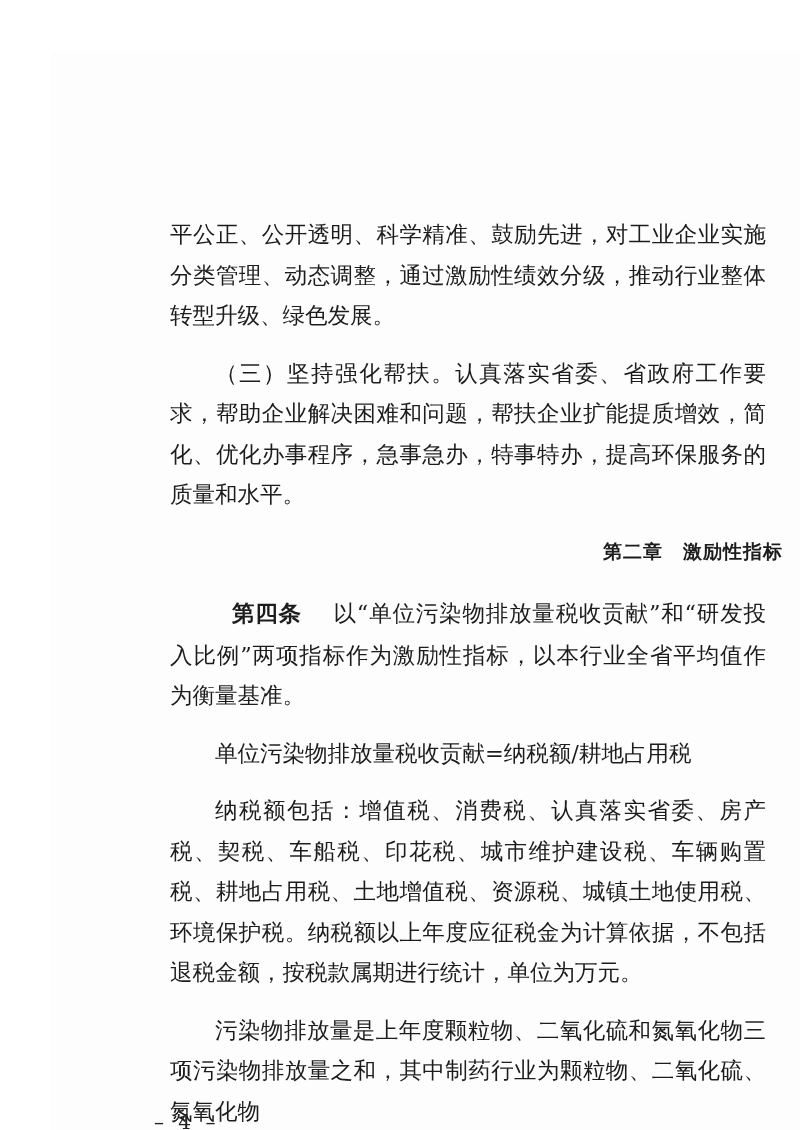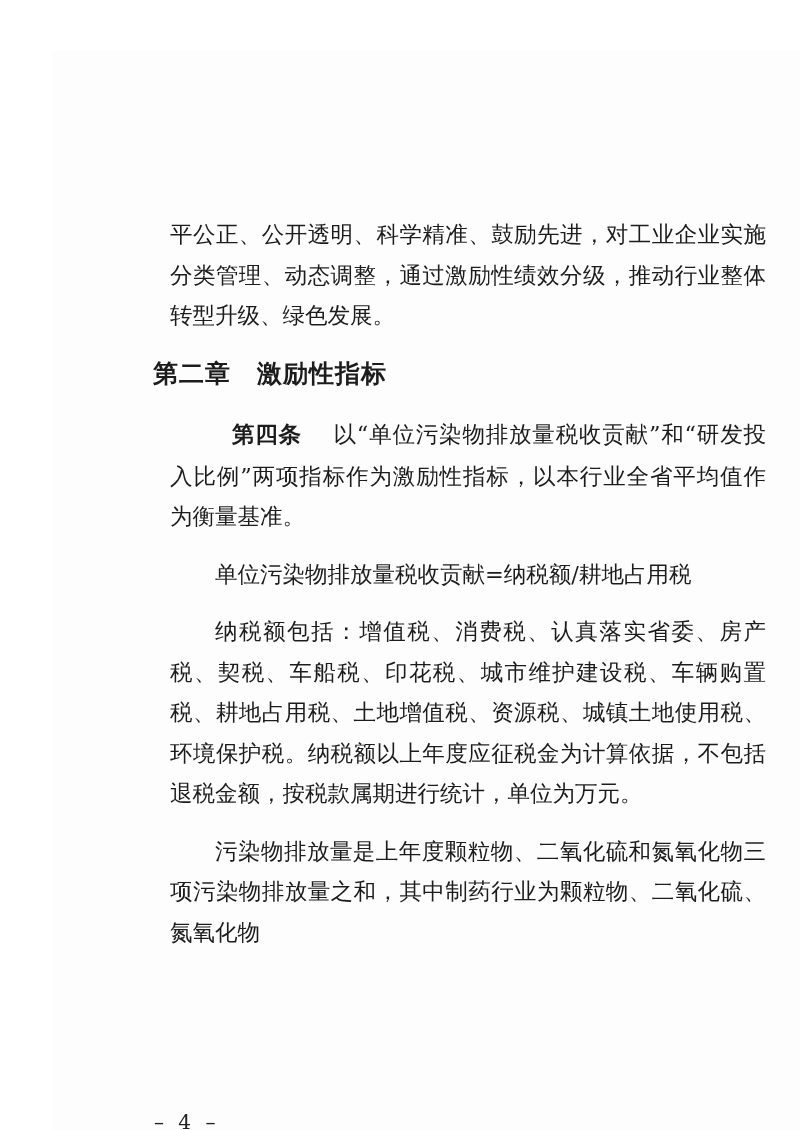--- a/index.html
+++ b/index.html
@@ -31,43 +31,44 @@
   .para.no-indent { text-indent: 0; }
   .para.tax-para { margin-top: 6px; }
   .article-label {
     font-family: Liberation Serif, serif;
     font-weight: bold;
     margin-right: 0.65em;
   }
   .chapter-heading {
     font-family: "Liberation Sans", "DejaVu Sans", sans-serif;
     font-weight: bold;
-    font-size: 25px;
+    font-size: 19px;
     line-height: 40.5px;
-    text-align: left;
+    text-align: right;
     letter-spacing: 1px;
     margin: 16px 0 21px 0;
   }
   .page-number {
     position: absolute;
     left: 86px;
     top: 1042px;
     font-size: 20px;
     letter-spacing: 4px;
     color: #222222;
   }
 </style>
 </head>
 <body>
 
 <div class="page">
   <div class="body-text">
 
     <p class="para no-indent">平公正、公开透明、科学精准、鼓励先进，对工业企业实施分类管理、动态调整，通过激励性绩效分级，推动行业整体转型升级、绿色发展。</p>
 
+    <p class="para">（三）坚持强化帮扶。认真落实省委、省政府工作要求，帮助企业解决困难和问题，帮扶企业扩能提质增效，简化、优化办事程序，急事急办，特事特办，提高环保服务的质量和水平。</p>
 
     <h2 class="chapter-heading">第二章　激励性指标</h2>
 
     <p class="para"><span class="article-label">第四条</span><span>以“单位污染物排放量税收贡献”和“研发投入比例”两项指标作为激励性指标，以本行业全省平均值作为衡量基准。</span></p>
 
 
     <p class="para">单位污染物排放量税收贡献=纳税额/耕地占用税</p>
 
     <p class="para tax-para">纳税额包括：增值税、消费税、认真落实省委、房产税、契税、车船税、印花税、城市维护建设税、车辆购置税、耕地占用税、土地增值税、资源税、城镇土地使用税、环境保护税。纳税额以上年度应征税金为计算依据，不包括退税金额，按税款属期进行统计，单位为万元。</p>
 

